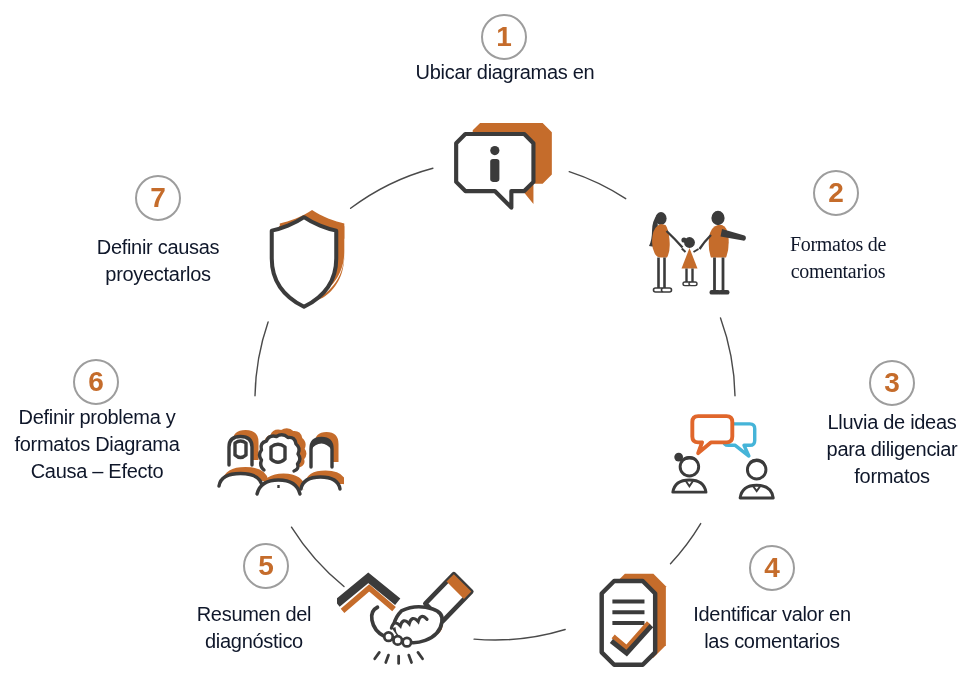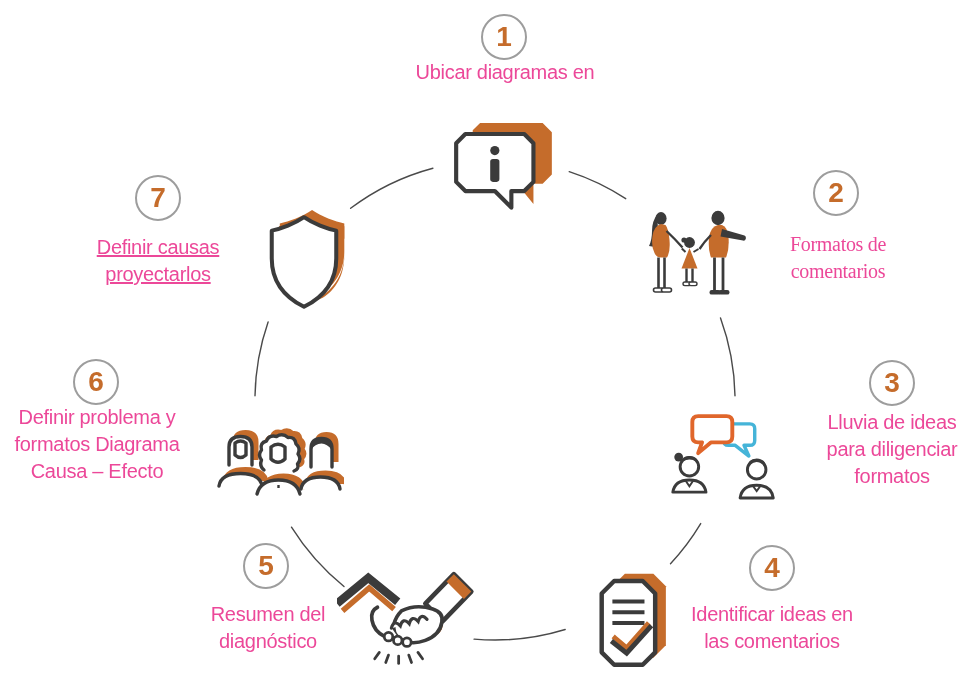--- a/index.html
+++ b/index.html
@@ -8,21 +8,21 @@
     font-family:"Liberation Sans",sans-serif;
   }
   .arcs{position:absolute;left:0;top:0;}
   .num{
     position:absolute;width:46px;height:46px;box-sizing:border-box;
     border:2.5px solid #9d9d9d;border-radius:50%;background:#fff;
     display:flex;align-items:center;justify-content:center;
     color:#c56c2b;font-size:28px;font-weight:bold;line-height:1;
   }
   .lbl{
-    position:absolute;text-align:center;color:#ec4899;
+    position:absolute;text-align:center;color:#0f172a;
     font-size:20px;line-height:1.36;letter-spacing:-0.3px;font-weight:normal;
   }
   .lbl span{display:block;}
   .icon{position:absolute;}
 </style>
 </head>
 <body>
 
 <div class="stage">
 
@@ -103,37 +103,37 @@
       <path d="M20 68 L24 74 L28 68" stroke="#3b3b3b" stroke-width="2" fill="none"></path>
       <circle cx="93" cy="57" r="9.5" fill="#fff" stroke="#3b3b3b" stroke-width="3"></circle>
       <path d="M83.5 55 Q83.5 46 93 45.5 Q102.5 46 102.5 55 Q98.5 48.5 92 49 Q86.5 49.5 83.5 55 Z" fill="#3b3b3b"></path>
       <path d="M76 86 Q78 73 93 73 Q108 73 110 86 Z" fill="#fff" stroke="#3b3b3b" stroke-width="3" stroke-linejoin="round"></path>
       <path d="M89 73.5 L93 79 L97 73.5" stroke="#3b3b3b" stroke-width="2" fill="none"></path>
     </svg>
   </div>
 
   <div class="num" style="left:749px;top:545px;">4</div>
   <div class="lbl" style="left:666px;top:601px;width:212px;">
-    <span>Identificar ideas en</span>
+    <span>Identificar valor en</span>
     <span>las comentarios</span>
   </div>
   <div class="icon" style="left:591px;top:572px;">
     <svg width="82" height="100" viewBox="0 0 92 112">
       <path d="M38 2 H70 L84 16 V82 L70 96 H38 L24 82 V16 Z" fill="#c56c2b"></path>
       <path d="M26 10 H58 L72 24 V90 L58 104 H26 L12 90 V24 Z" fill="#fff" stroke="#3b3b3b" stroke-width="5" stroke-linejoin="round"></path>
       <path d="M24 33 H60" stroke="#3b3b3b" stroke-width="4.5"></path>
       <path d="M24 45 H60" stroke="#3b3b3b" stroke-width="4.5"></path>
       <path d="M24 57 H60" stroke="#3b3b3b" stroke-width="4.5"></path>
       <path d="M27 74 L40 85 L63 59" stroke="#c56c2b" stroke-width="5.5" fill="none" stroke-linecap="square"></path>
       <path d="M25 79 L40 91 L66 62" stroke="#3b3b3b" stroke-width="5.5" fill="none" stroke-linecap="square"></path>
     </svg>
   </div>
 
   <div class="num" style="left:243px;top:543px;">5</div>
-  <div class="lbl" style="left:178px;top:601px;width:180px;">
+  <div class="lbl" style="left:164px;top:601px;width:180px;">
     <span>Resumen del</span>
     <span>diagnóstico</span>
   </div>
   <div class="icon" style="left:337px;top:560px;">
     <svg width="138" height="112" viewBox="0 0 150 115">
       <path d="M6 52 L35 27 L62 50" stroke="#c56c2b" stroke-width="6" fill="none"></path>
       <path d="M0 44 L34 16 L66 42" stroke="#3b3b3b" stroke-width="9" fill="none"></path>
       <path d="M96 44 L127 12 L146 31 L115 63 Z" fill="#fff" stroke="#3b3b3b" stroke-width="5" stroke-linejoin="round"></path>
       <path d="M119 20 L127 12 L146 31 L138 39 Z" fill="#c56c2b"></path>
       <path d="M108 58 Q118 62 114 72 Q110 80 102 78 Z" fill="#c56c2b"></path>
@@ -184,21 +184,21 @@
       <use href="#bustR" x="5" y="-5" fill="#c56c2b" stroke="#c56c2b" stroke-width="3"></use>
       <use href="#bustL" fill="#fff" stroke="#3b3b3b" stroke-width="3.4" stroke-linejoin="round" stroke-linecap="round"></use>
       <use href="#bustR" fill="#fff" stroke="#3b3b3b" stroke-width="3.4" stroke-linejoin="round" stroke-linecap="round"></use>
       <path d="M97 22 Q97 10.5 107.5 10.5 Q118 10.5 118 22 Q113 15.5 107.5 15.5 Q101 15.5 97 22 Z" fill="#3b3b3b"></path>
       <use href="#bustM" fill="#fff" stroke="#3b3b3b" stroke-width="3.4" stroke-linejoin="round" stroke-linecap="round"></use>
       <line x1="64.5" y1="57" x2="64.5" y2="60" stroke="#3b3b3b" stroke-width="2.4"></line>
     </svg>
   </div>
 
   <div class="num" style="left:135px;top:175px;">7</div>
-  <div class="lbl" style="left:68px;top:234px;width:180px;text-decoration:underline;">
+  <div class="lbl" style="left:68px;top:234px;width:180px;">
     <span>Definir causas</span>
     <span>proyectarlos</span>
   </div>
   <div class="icon" style="left:261px;top:210px;">
     <svg width="86" height="104" viewBox="0 0 96 112">
       <defs>
         <path id="shieldP" d="M48 6 C38 13 22 19 12 21 L12 52 C12 82 32 98 48 106 C64 98 84 82 84 52 L84 21 C74 19 58 13 48 6 Z"></path>
       </defs>
       <path d="M20 16 L57 1 L93 16 L93 48 C93 72 83 87 69 96 L57 101 C74 92 93 76 93 46 L93 30 C80 27 66 20 57 13 L26 26 Z" fill="#c56c2b"></path>
       <use href="#shieldP" transform="translate(9,-8)" fill="#c56c2b"></use>

